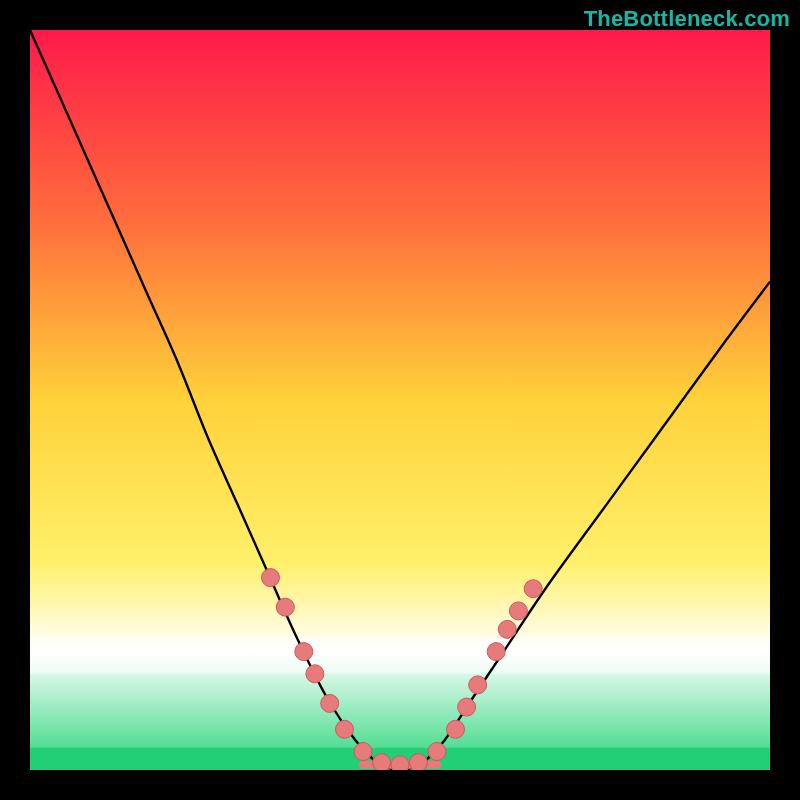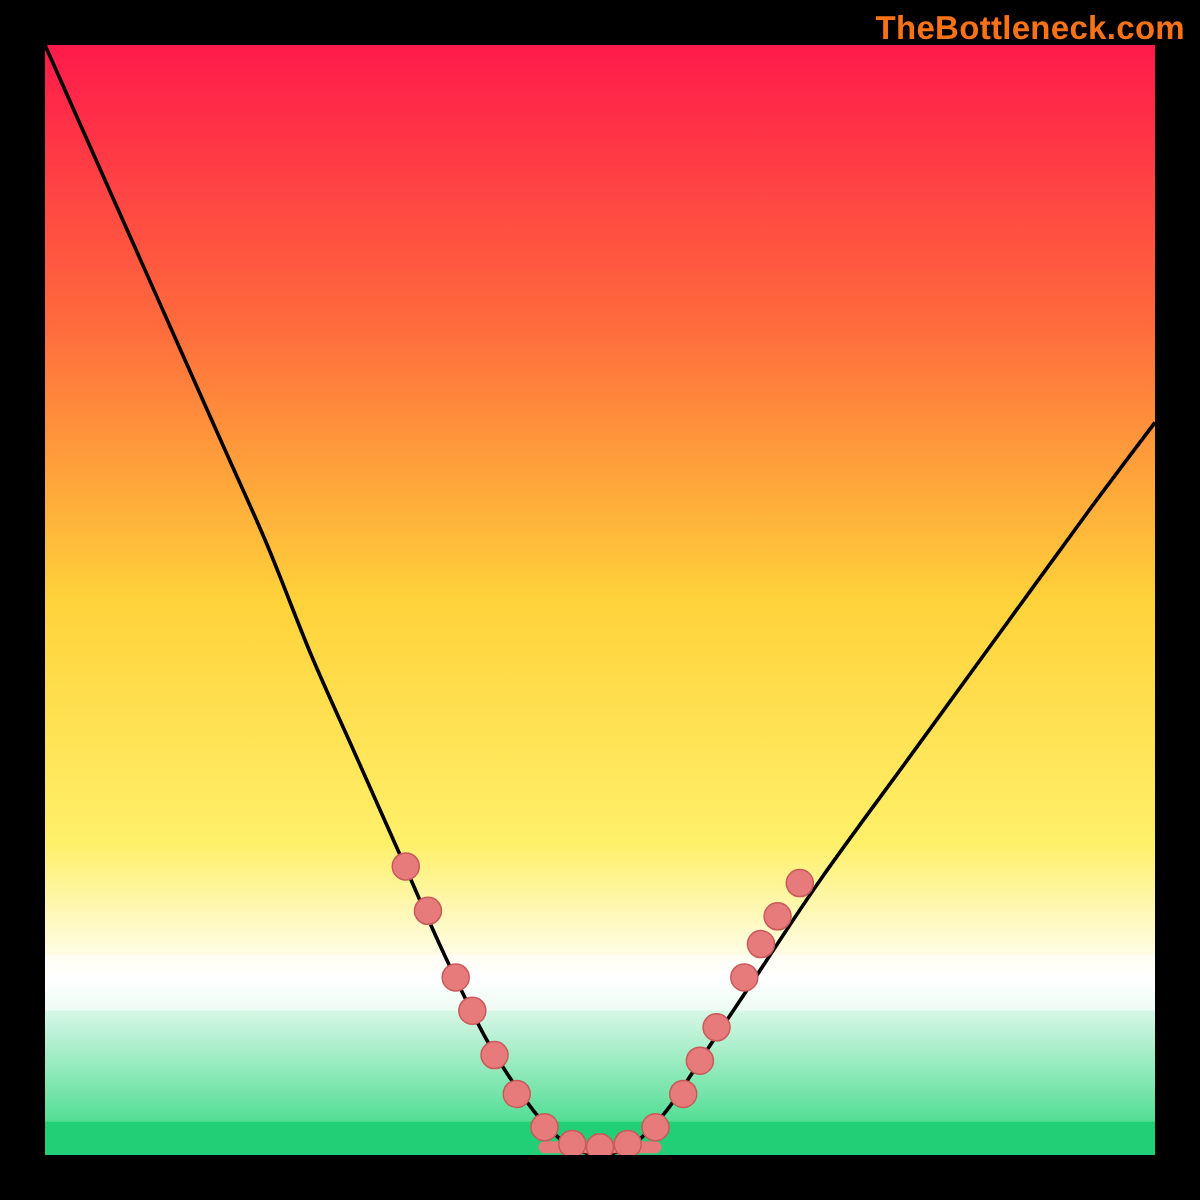--- a/index.html
+++ b/index.html
@@ -10,21 +10,21 @@
     height: 800px;
     background: #000;
   }
   .watermark {
     position: absolute;
     top: 6px;
     right: 10px;
     font-family: Arial, Helvetica, sans-serif;
     font-size: 22px;
     font-weight: 600;
-    color: #f97316;
+    color: #14b8a6;
     letter-spacing: 0.2px;
     z-index: 10;
   }
   .plot {
     position: absolute;
     left: 30px;
     top: 30px;
     width: 740px;
     height: 740px;
   }

